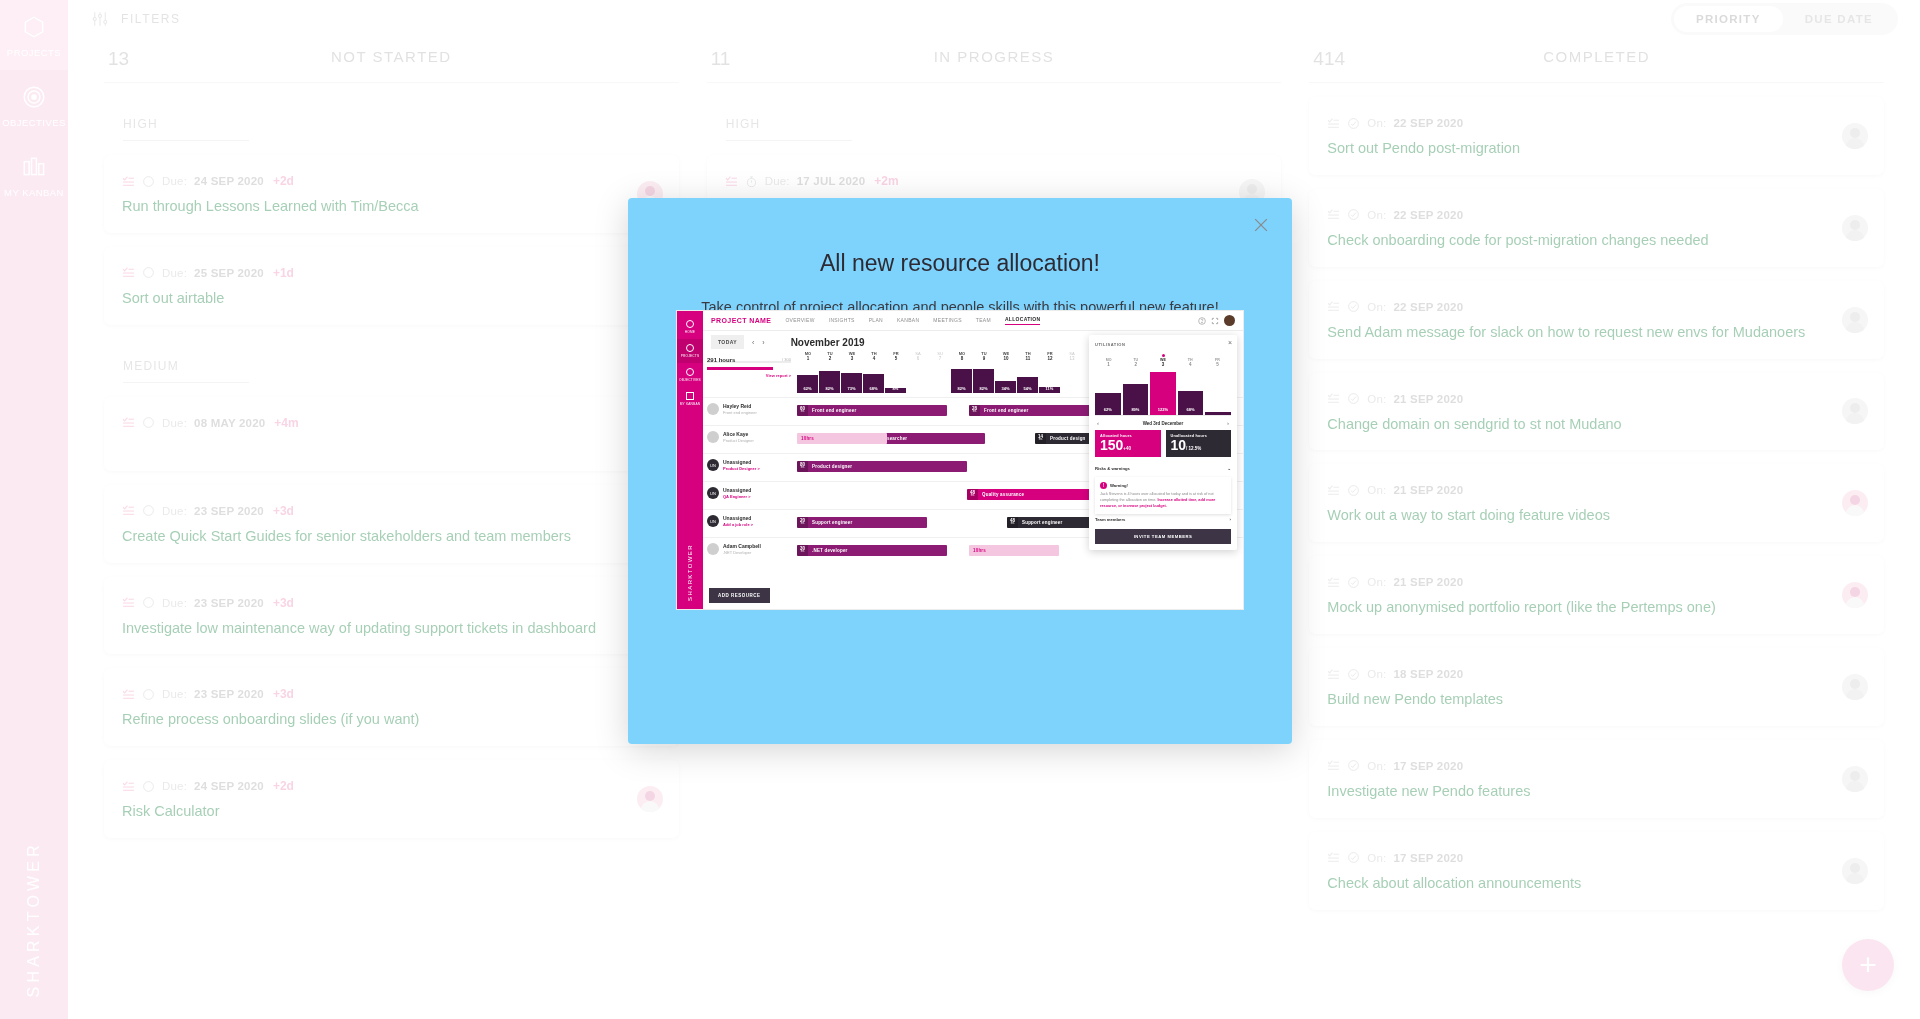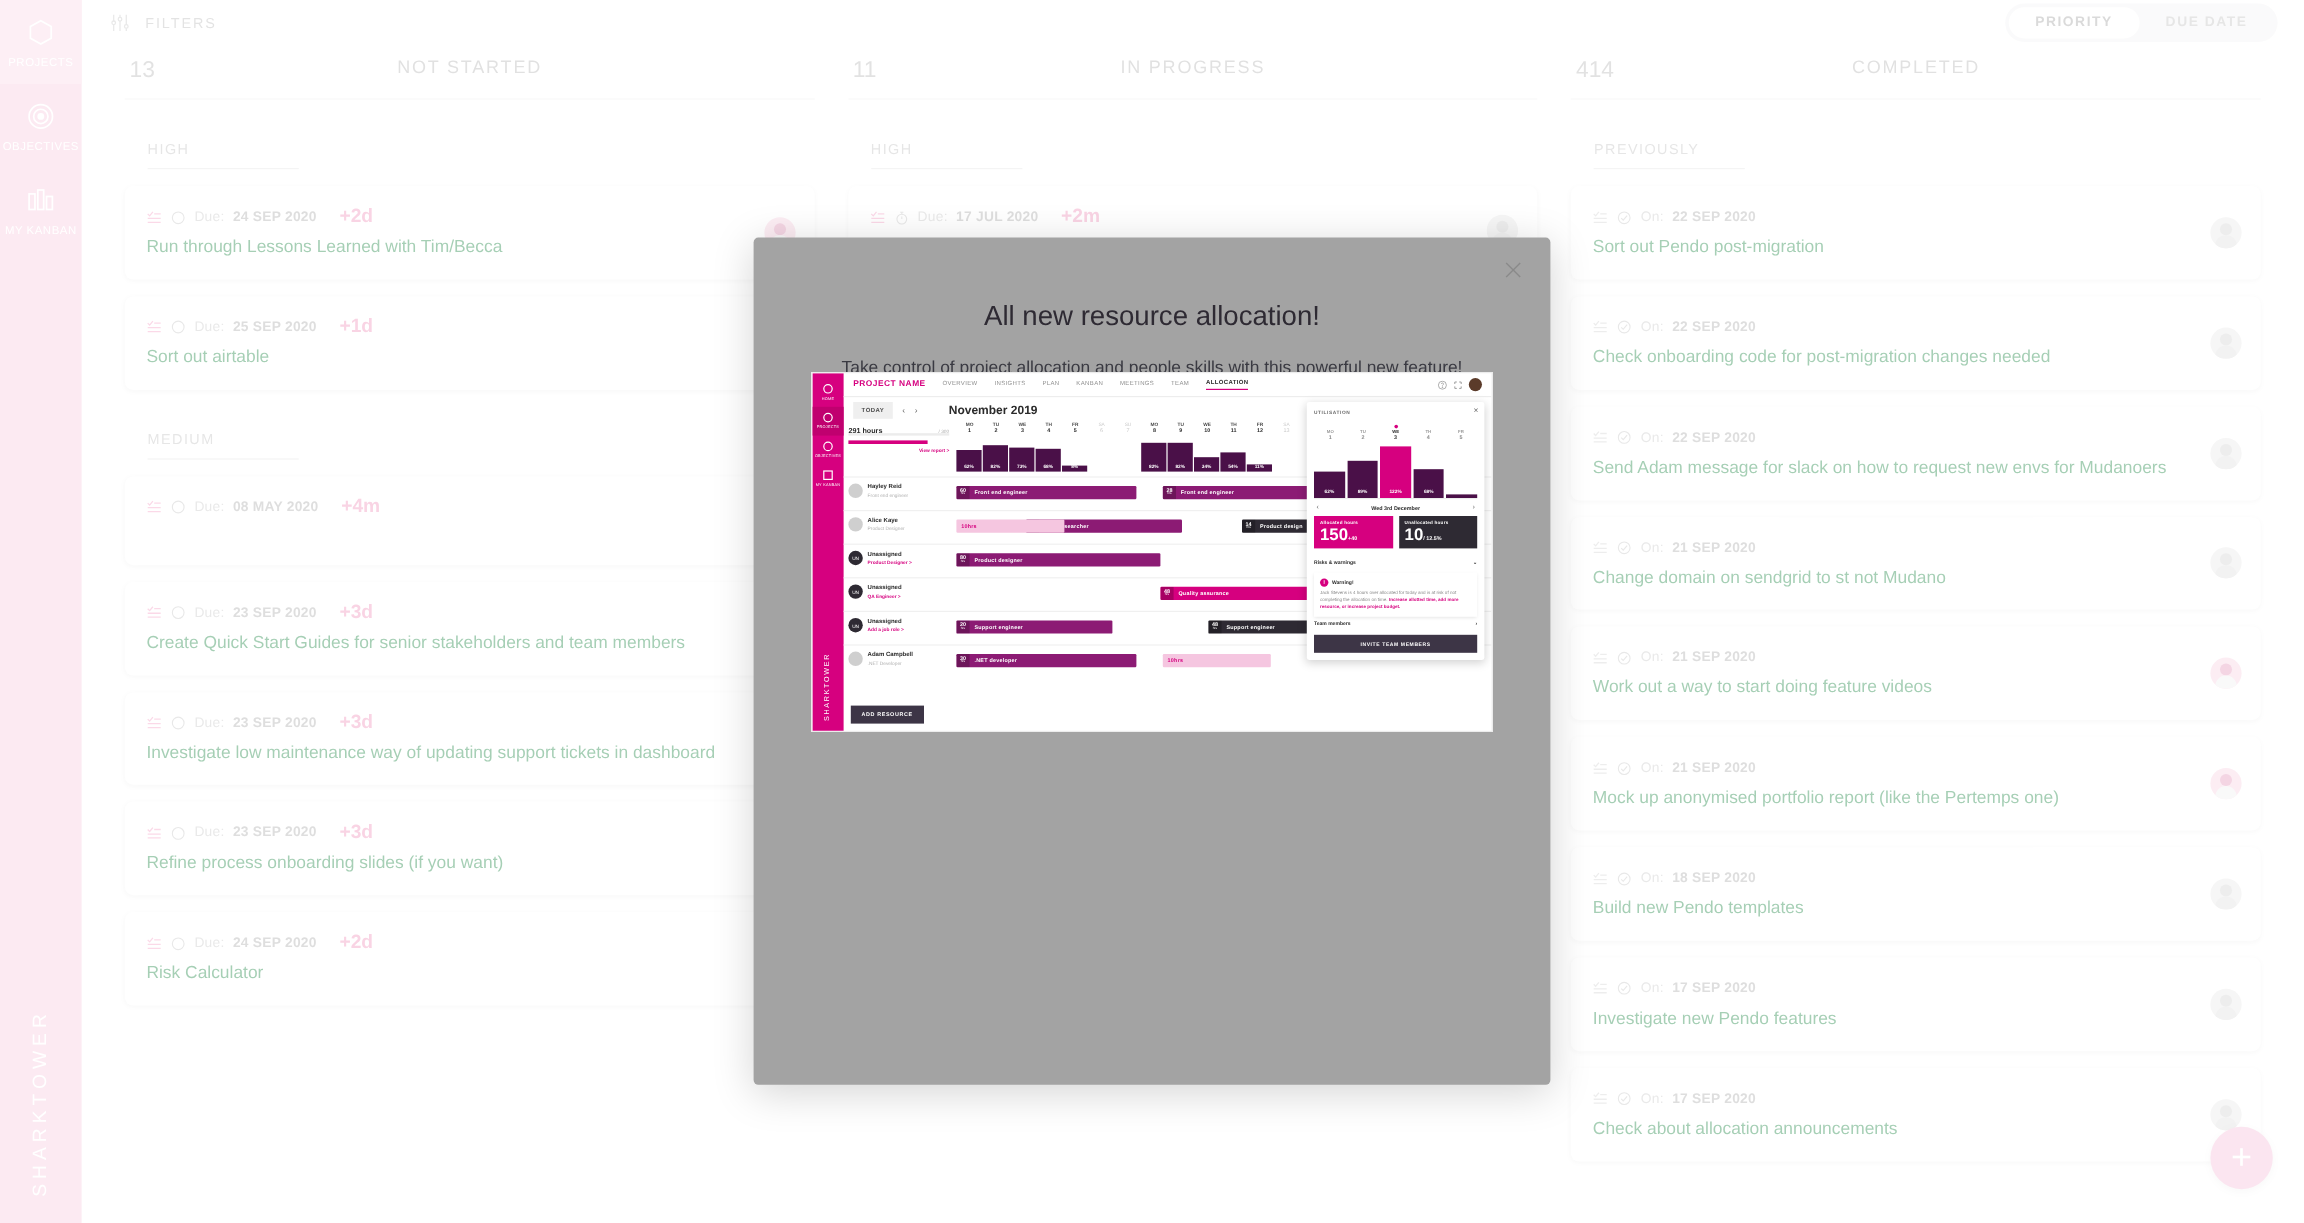--- a/index.html
+++ b/index.html
@@ -73,21 +73,21 @@
   .cards { margin-top: 14px; }
   .card {
     background: #ffffff; border-radius: 7px; margin-bottom: 14px;
     box-shadow: 0 1px 4px rgba(0,0,0,.07);
     padding: 19px 18px 17px 18px; position: relative; cursor: pointer;
     min-height: 74px;
   }
   .card-meta { display: flex; align-items: center; gap: 7px; height: 14px; }
   .meta-text { font-size: 11.5px; color: #c6c6c6; letter-spacing: .2px; }
   .meta-date { font-size: 11.5px; color: #a9a9a9; font-weight: bold; letter-spacing: .2px; }
-  .meta-over { font-size: 16px; color: #ef8fb8; font-weight: bold; margin-left: 12px; }
+  .meta-over { font-size: 12px; color: #ef8fb8; font-weight: bold; margin-left: 2px; }
   .card-title { margin-top: 9px; font-size: 14.5px; color: #15803d; line-height: 1.3; padding-right: 44px; }
   .avatar {
     position: absolute; right: 16px; top: 50%; transform: translateY(-50%);
     width: 26px; height: 26px; border-radius: 50%;
     background: #e6e6e6; overflow: hidden;
   }
   .avatar.pink { background: #f6cfe0; }
   .avatar .head { position:absolute; left:50%; top:5px; transform:translateX(-50%);
                   width:10px; height:10px; border-radius:50%; background:#cfcfcf; }
   .avatar .body { position:absolute; left:50%; bottom:0; transform:translateX(-50%);
@@ -102,22 +102,22 @@
     position: absolute; right: 26px; bottom: 28px;
     width: 52px; height: 52px; border-radius: 50%;
     background: #f3bcd7; display: flex; align-items: center; justify-content: center;
     color: #fff; font-size: 30px; font-weight: 300; line-height: 1;
     cursor: pointer; z-index: 30; box-shadow: 0 2px 8px rgba(0,0,0,.08);
   }
 
   
   #overlay { position: absolute; inset: 0; background: rgba(255,255,255,.62); z-index: 50; }
   #modal {
-    position: absolute; left: 628px; top: 198px; width: 664px; height: 706px;
-    background: #a3a3a3; border-radius: 4px; box-shadow: 0 6px 34px rgba(0,0,0,.17);
+    position: absolute; left: 628px; top: 198px; width: 664px; height: 546px;
+    background: #7dd3fc; border-radius: 4px; box-shadow: 0 6px 34px rgba(0,0,0,.17);
     z-index: 60; padding: 0;
   }
   #modal-close {
     position: absolute; right: 18px; top: 14px; width: 26px; height: 26px;
     color: #8a8a8a; cursor: pointer; display:flex; align-items:center; justify-content:center;
   }
   #modal-title {
     text-align: center; font-size: 23px; color: #2e2a33;
     padding-top: 52px; font-weight: normal;
   }
@@ -560,24 +560,20 @@
             <span class="body"></span>
           </div>
         </div>
       </div>
     </div>
     <div class="column">
       <div class="col-head">
         <span class="col-count">414</span>
         <span class="col-title">COMPLETED</span>
       </div>
-      <div class="prio-head">
-        <span class="prio-label">PREVIOUSLY</span>
-        <div class="prio-rule"></div>
-      </div>
       <div class="cards">
         <div class="card">
           <div class="card-meta">
             <svg viewBox="0 0 24 24" class="ico" fill="none" stroke="#cfcfcf" stroke-width="2">
               <path d="M2 6l3 3 5-6"></path>
               <line x1="12" y1="6" x2="22" y2="6"></line>
               <line x1="2" y1="13" x2="22" y2="13"></line>
               <line x1="2" y1="19" x2="22" y2="19"></line>
             </svg>
             <svg viewBox="0 0 24 24" class="ico" fill="none" stroke="#c2c2c2" stroke-width="1.7">

